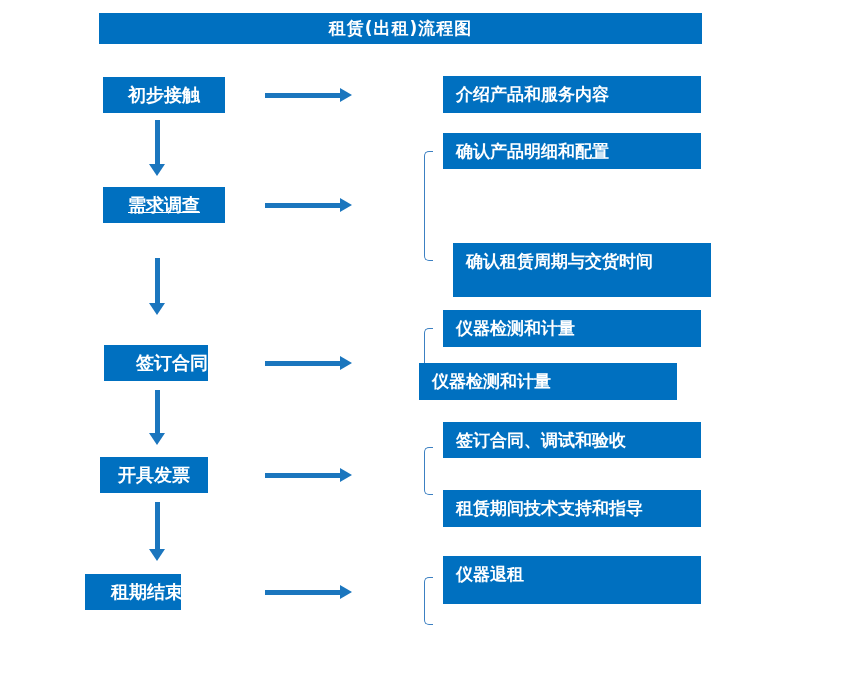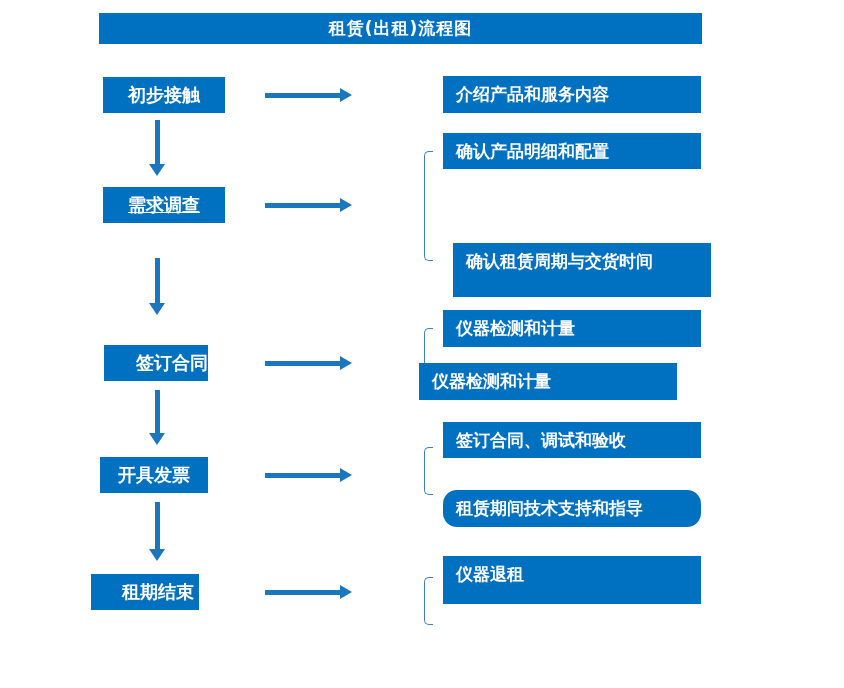--- a/index.html
+++ b/index.html
@@ -40,30 +40,30 @@
     width: 258px;
     font-size: 17px;
     padding-left: 13px;
     text-align: left;
   }
   
   .l1 { left: 103px; top: 77px;  width: 122px; height: 36px; }
   .l2 { left: 103px; top: 187px; width: 122px; height: 36px; text-decoration: underline; }
   .l3 { left: 104px; top: 345px; width: 104px; height: 36px; text-align: right; }
   .l4 { left: 100px; top: 457px; width: 108px; height: 36px; }
-  .l5 { left: 91px; top: 574px; width: 108px; height: 36px; padding-left: 26px; }
+  .l5 { left: 85px; top: 574px; width: 96px; height: 36px; padding-left: 26px; }
   
   .r1  { left: 443px; top: 76px;  height: 37px; line-height: 37px; }
   .r2  { left: 443px; top: 133px; height: 36px; line-height: 36px; }
   .r3  { left: 443px; top: 186px; height: 37px; line-height: 37px; }
   .r4  { left: 453px; top: 243px; height: 54px; line-height: 36px; }
   .r5  { left: 443px; top: 310px; height: 37px; line-height: 37px; }
   .r6  { left: 419px; top: 363px; height: 37px; line-height: 37px; }
   .r7  { left: 443px; top: 422px; height: 36px; line-height: 36px; }
-  .r8  { left: 443px; top: 490px; height: 37px; line-height: 37px; border-radius: 14px; }
+  .r8  { left: 443px; top: 490px; height: 37px; line-height: 37px; }
   .r9  { left: 443px; top: 556px; height: 48px; line-height: 36px; }
   .r10 { left: 443px; top: 608px; height: 38px; line-height: 38px; }
 
   
   .harrow {
     position: absolute;
     left: 265px;
     width: 87px;
     height: 14px;
   }

